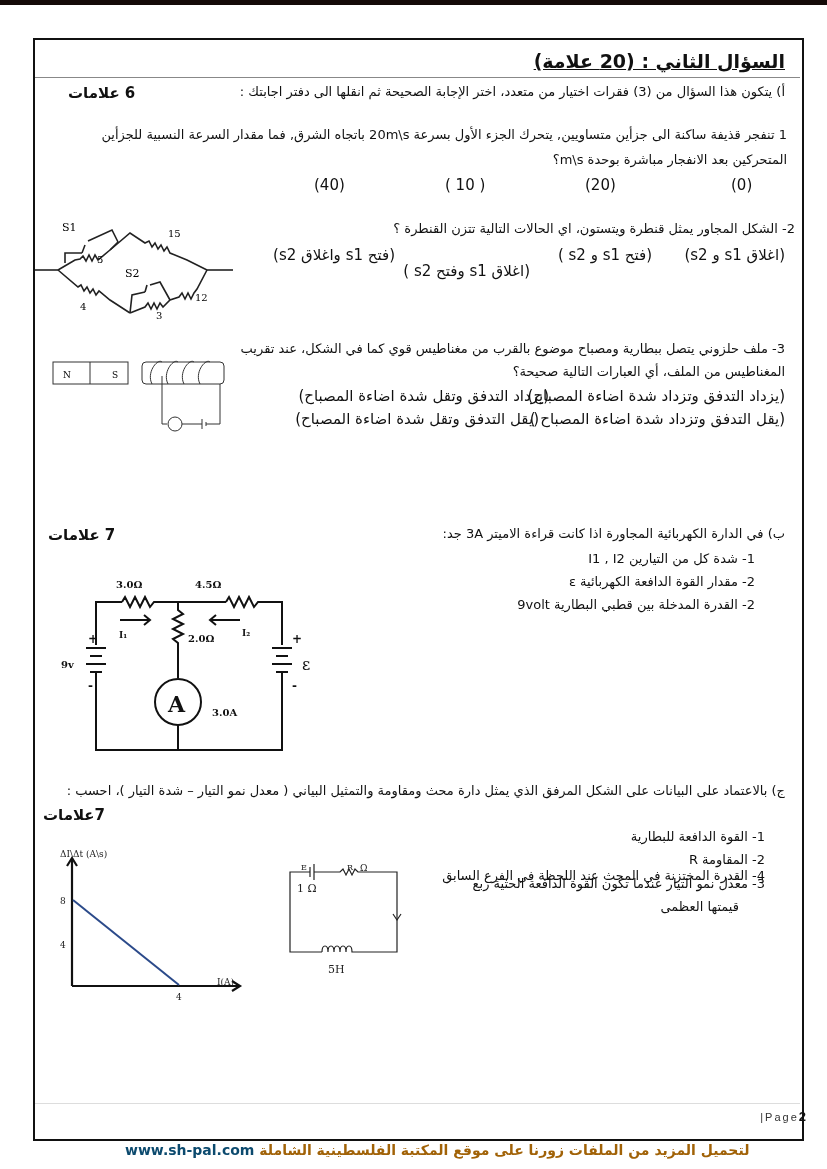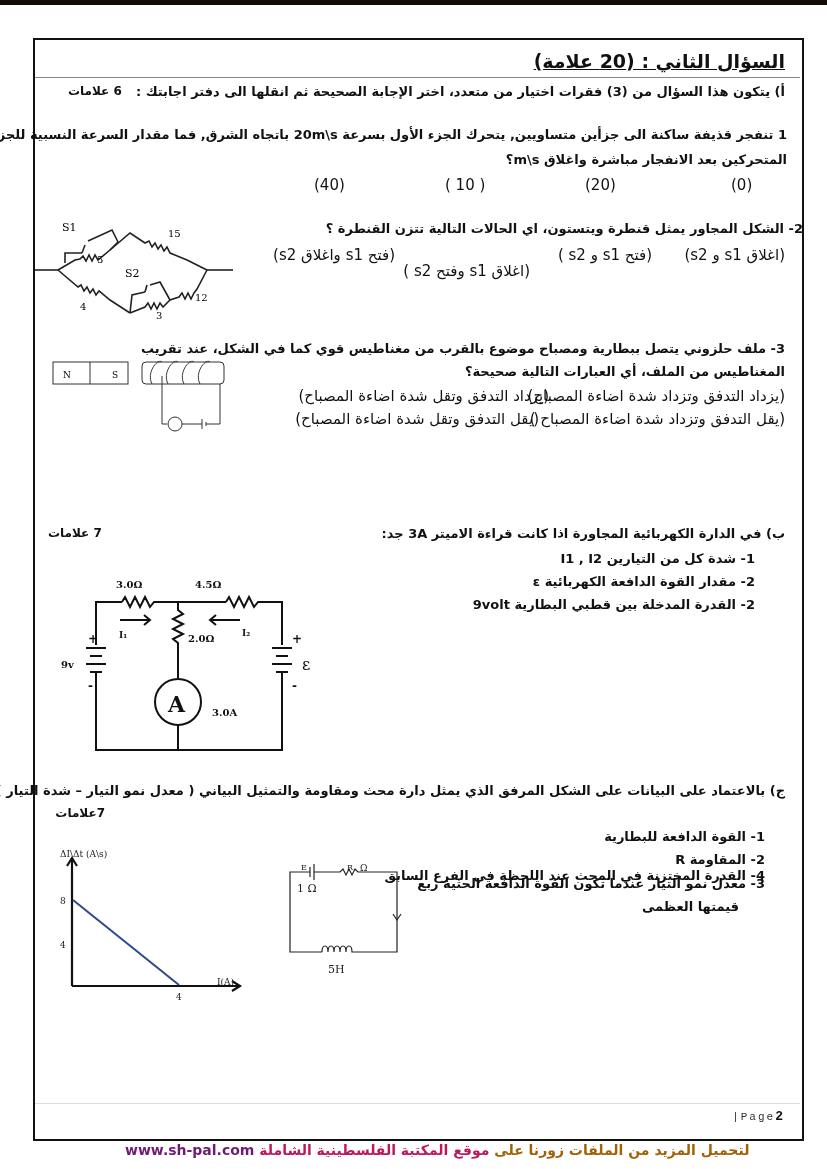--- a/index.html
+++ b/index.html
@@ -4,51 +4,51 @@
 <style>
   html, body { margin:0; padding:0; }
   body { width:827px; height:1169px; background:#ffffff; position:relative; overflow:hidden;
          font-family:"DejaVu Sans", sans-serif; color:#111; }
   .topbar { position:absolute; left:0; top:0; width:827px; height:5px; background:#140a08; }
   .frame { position:absolute; left:33px; top:38px; width:767px; height:1099px; border:2px solid #111; }
   .abs { position:absolute; white-space:nowrap; }
   .rtl { direction:rtl; text-align:right; }
   .title { right:42px; top:50px; font-size:19px; font-weight:bold; text-decoration:underline; }
   .hr { position:absolute; left:35px; width:765px; height:1px; background:#888; }
-  .txt { font-size:13px; font-weight:bold; }
-  .marks { font-size:12px; font-weight:bold; }
+  .txt { font-size:13px; font-weight:normal; }
+  .marks { font-size:15px; font-weight:bold; }
   .opt { font-size:15px; font-weight:normal; }
-  .footer-page { right:44px; top:1109px; font-size:11px; font-family:Liberation Mono, monospace; color:#333; letter-spacing:2px; }
+  .footer-page { right:21px; top:1109px; font-size:11px; font-family:Liberation Sans, sans-serif; color:#333; letter-spacing:2px; }
   .footer-page b { color:#111; font-size:13px; letter-spacing:0; }
   .footer { left:125px; top:1142px; font-size:14px; font-weight:bold; direction:rtl; }
   .footer .blk { color:#a16207; }
-  .footer .red { color:#be185d; }
-  .footer .url { color:#701a75; }
+  .footer .red { color:#a16207; }
+  .footer .url { color:#0c4a6e; }
   svg text { font-family:"DejaVu Serif", serif; }
 </style>
 </head>
 <body>
 
 <div class="topbar"></div>
 <div class="frame"></div>
 
 <div class="abs rtl title">السؤال الثاني  :  (20 علامة)</div>
 <div class="hr" style="top:77px;"></div>
 
 <div class="abs rtl txt" style="right:42px; top:84px;">أ) يتكون هذا السؤال من (3) فقرات اختيار من متعدد، اختر الإجابة الصحيحة ثم انقلها الى دفتر اجابتك :</div>
 <div class="abs marks rtl" style="left:68px; top:84px;">6 علامات</div>
 
 <div class="abs rtl txt" style="right:40px; top:127px;">1 تنفجر قذيفة ساكنة الى جزأين متساويين, يتحرك الجزء الأول بسرعة  20m\s  باتجاه الشرق, فما مقدار السرعة النسبية للجزأين</div>
-<div class="abs rtl txt" style="right:40px; top:152px;">المتحركين بعد الانفجار مباشرة واغلاق m\s؟</div>
+<div class="abs rtl txt" style="right:40px; top:152px;">المتحركين بعد الانفجار مباشرة بوحدة m\s؟</div>
 <div class="abs opt" style="left:731px; top:176px;">(0)</div>
 <div class="abs opt" style="left:585px; top:176px;">(20)</div>
 <div class="abs opt" style="left:445px; top:176px;">( 10 )</div>
 <div class="abs opt" style="left:314px; top:176px;">(40)</div>
 
-<div class="abs rtl txt" style="right:24px; top:221px;">2- الشكل المجاور يمثل قنطرة ويتستون،  اي الحالات التالية تتزن القنطرة ؟</div>
+<div class="abs rtl txt" style="right:32px; top:221px;">2- الشكل المجاور يمثل قنطرة ويتستون،  اي الحالات التالية تتزن القنطرة ؟</div>
 <div class="abs opt rtl" style="right:42px; top:246px;">(اغلاق s1 و s2)</div>
 <div class="abs opt rtl" style="right:175px; top:246px;">(فتح s1 و s2 )</div>
 <div class="abs opt rtl" style="right:297px; top:246px;margin-top:16px;">(اغلاق s1 وفتح s2 )</div>
 <div class="abs opt rtl" style="right:432px; top:246px;">(فتح s1 واغلاق s2)</div>
 
 <svg class="abs" style="left:35px; top:215px;" width="200" height="105">
   <g stroke="#222" stroke-width="1.6" fill="none">
     <line x1="0" y1="55" x2="23" y2="55"></line>
     <line x1="172" y1="55" x2="198" y2="55"></line>
 

